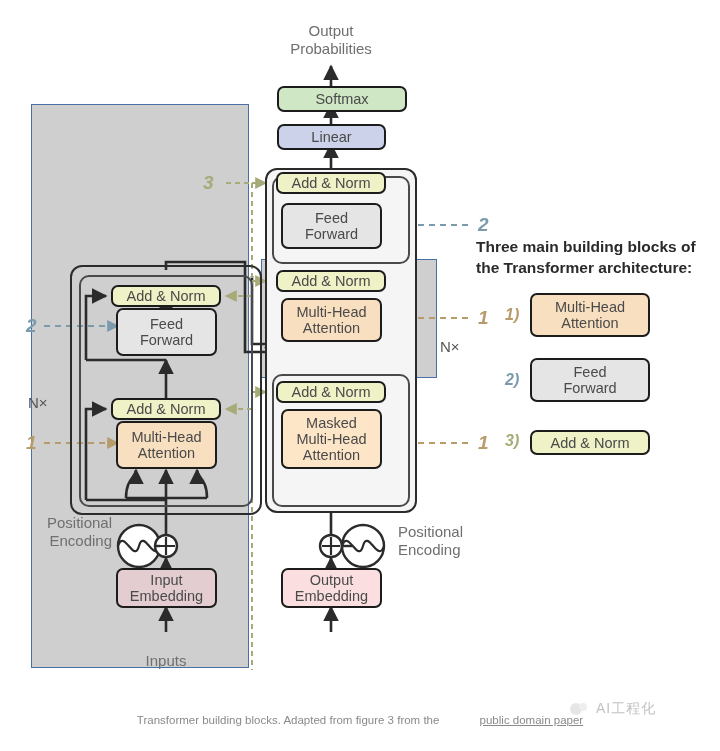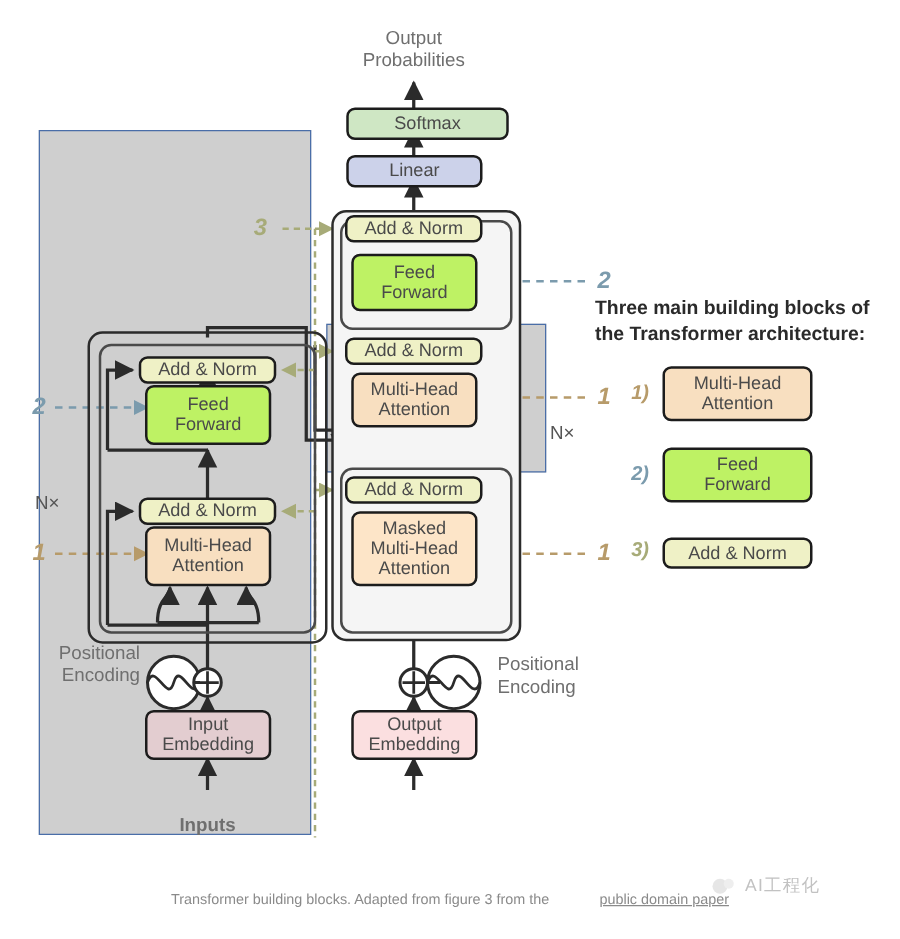--- a/index.html
+++ b/index.html
@@ -12,21 +12,21 @@
        text-align:center;white-space:pre-line;}
 
   .box{position:absolute;box-sizing:border-box;border:2.5px solid #1c1c1c;
        border-radius:7px;display:flex;align-items:center;justify-content:center;
        text-align:center;font-size:14.5px;line-height:16px;color:#4a4a4a;
        white-space:pre-line;}
 
   .softmax{background:#cfe7c4;}
   .linear{background:#ccd2ea;}
   .addnorm{background:#eff1c6;}
-  .ff{background:#bef264;}
+  .ff{background:#e5e5e5;}
   .mha{background:#f8dfc0;}
   .mha-masked{background:#fde5c8;}
   .inemb{background:#e3cdd0;}
   .outemb{background:#fbdfe0;}
 
   .shell{position:absolute;box-sizing:border-box;border:2.5px solid #2b2b2b;
          border-radius:12px;background:#f5f5f5;}
   .subshell{position:absolute;box-sizing:border-box;border:2.2px solid #4a4a4a;
             border-radius:10px;background:transparent;}
 
@@ -222,21 +222,21 @@
   <div class="lbl" style="left:8px;top:514px;width:104px;text-align:right;">Positional
 Encoding</div>
   <div class="lbl" style="left:398px;top:523px;width:120px;text-align:left;">Positional
 Encoding</div>
 
   <div class="box inemb" style="left:116px;top:568px;width:101px;height:40px;">Input
 Embedding</div>
   <div class="box outemb" style="left:281px;top:568px;width:101px;height:40px;">Output
 Embedding</div>
 
-  <div class="lbl" style="left:106px;top:652px;width:120px;font-weight:bold;">Inputs</div>
+  <div class="lbl" style="left:106px;top:652px;width:120px;">Inputs</div>
 
   <div class="ann ann2" style="left:26px;top:315px;">2</div>
   <div class="ann ann1" style="left:26px;top:432px;">1</div>
   <div class="nx" style="left:28px;top:394px;">N×</div>
 
   <div class="ann ann3" style="left:203px;top:172px;">3</div>
 
   <div class="ann ann2" style="left:478px;top:214px;">2</div>
   <div class="ann ann1" style="left:478px;top:307px;">1</div>
   <div class="ann ann1" style="left:478px;top:432px;">1</div>

